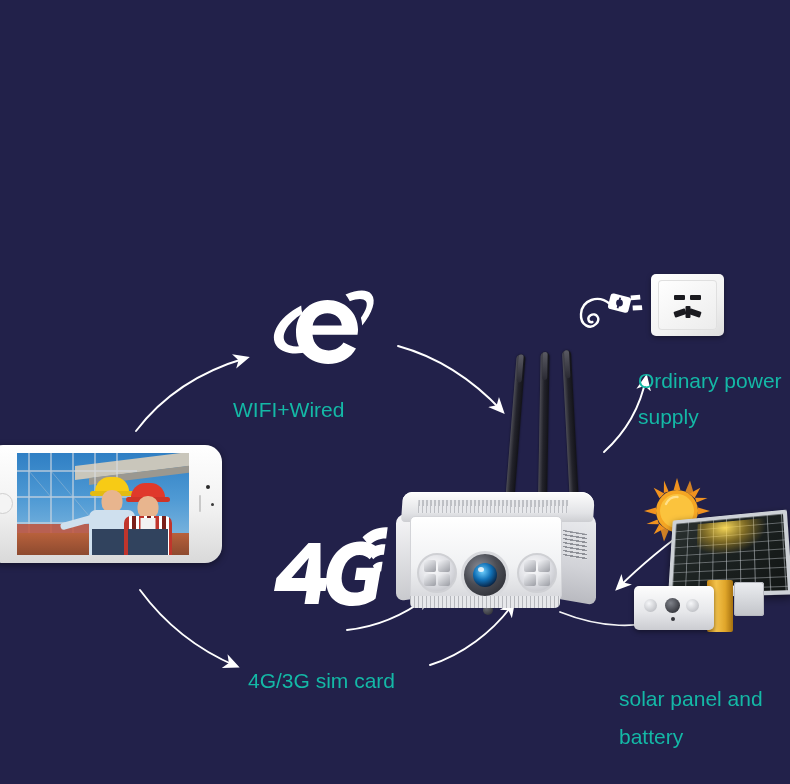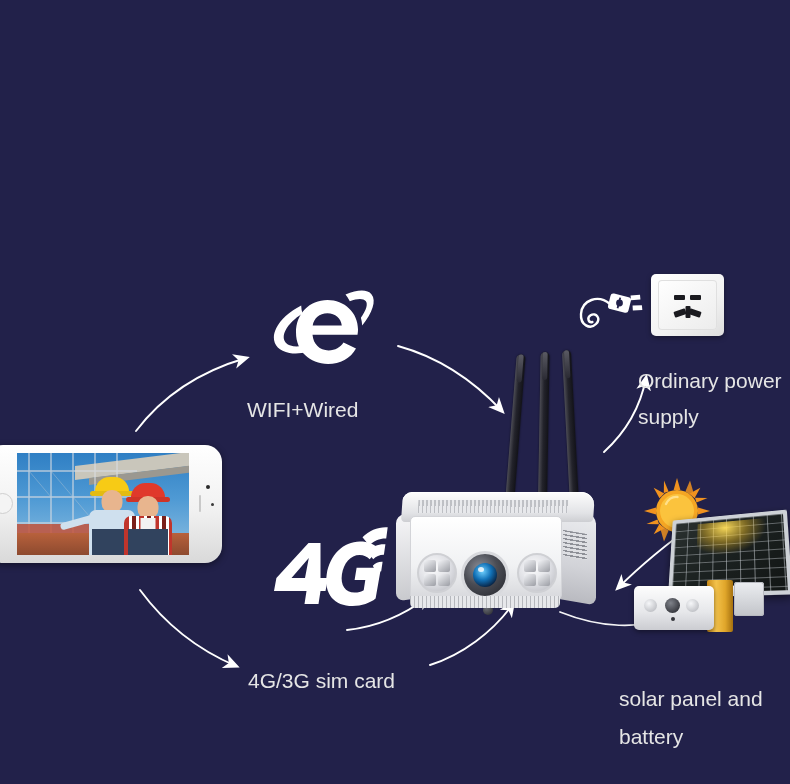--- a/index.html
+++ b/index.html
@@ -16,25 +16,25 @@
   .title{
     position:absolute;left:182px;top:104px;
     font-size:54px;font-weight:300;color:#ffffff;
     letter-spacing:1px;line-height:1;
     white-space:nowrap;
     font-family:"Liberation Sans", sans-serif;
   }
 
   
   .label{
-    position:absolute;color:#e5e5e5;font-size:21px;
+    position:absolute;color:#14b8a6;font-size:21px;
     font-family:"Liberation Sans", sans-serif;
     white-space:nowrap;font-weight:400;
   }
-  .label-wifi{left:247px;top:398px;}
+  .label-wifi{left:233px;top:398px;}
   .label-sim{left:248px;top:669px;}
   .label-power{left:638px;top:363px;line-height:36px;white-space:normal;width:150px;}
   .label-solar{left:619px;top:680px;line-height:38px;white-space:normal;width:170px;}
 
   
   #arrows{position:absolute;left:0;top:0;width:790px;height:784px;}
 
   
   .phone{
     position:absolute;left:-14px;top:445px;width:236px;height:118px;

